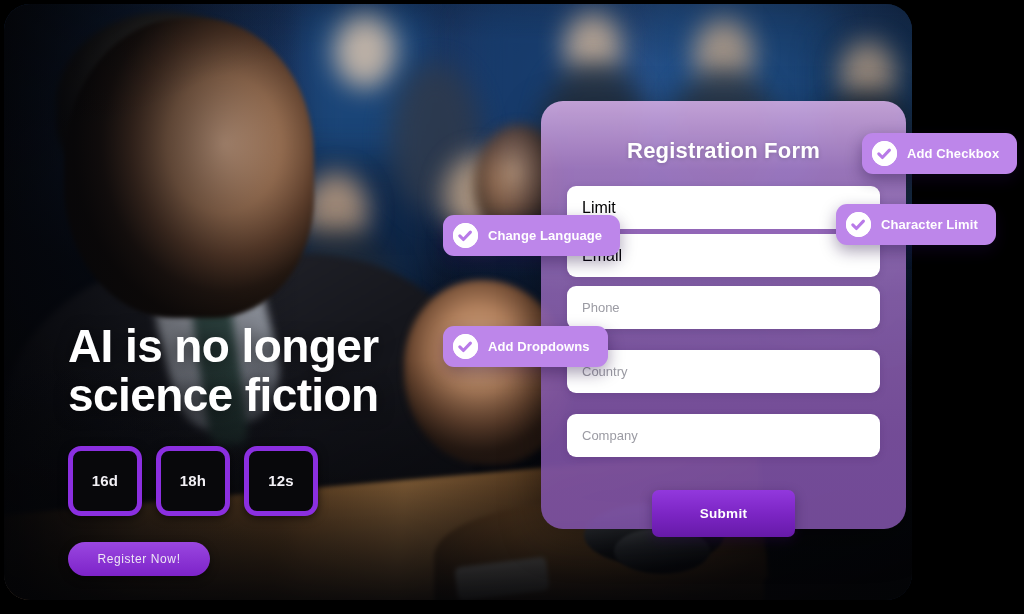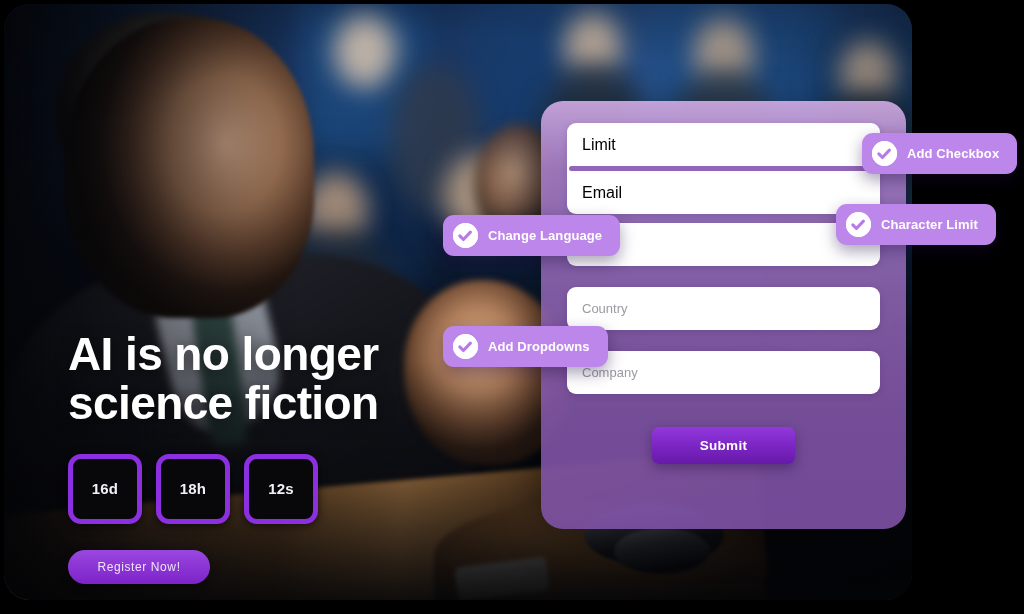--- a/index.html
+++ b/index.html
@@ -66,21 +66,21 @@
         background:linear-gradient(160deg,#e8e4dc,#b9b4aa);filter:blur(2px);transform:rotate(-7deg);opacity:.9;}
 
   .vig{position:absolute;inset:0;pointer-events:none;
        background:radial-gradient(120% 95% at 50% 42%, rgba(0,0,0,0) 38%, rgba(0,0,0,.55) 78%, rgba(0,0,0,.88) 100%);}
   .dark-l{position:absolute;left:0;top:0;width:300px;height:100%;pointer-events:none;
        background:linear-gradient(90deg, rgba(4,5,9,.92) 0%, rgba(4,5,9,.5) 45%, rgba(4,5,9,0) 100%);}
   .dark-b{position:absolute;left:0;bottom:0;width:100%;height:240px;pointer-events:none;
        background:linear-gradient(180deg, rgba(4,5,9,0) 0%, rgba(4,5,9,.35) 40%, rgba(6,7,11,.92) 100%);}
 
   
-  .hero{position:absolute;left:64px;top:326px;width:420px;z-index:6;}
+  .hero{position:absolute;left:64px;top:318px;width:420px;z-index:6;}
   .headline{margin:0;color:#fff;font-weight:700;font-size:46px;line-height:1.06;
             letter-spacing:-.6px;text-shadow:0 2px 16px rgba(0,0,0,.6);}
 
   .timer{display:flex;gap:14px;margin-top:26px;}
   .tbox{width:64px;height:60px;border:5px solid #8b2fe0;border-radius:13px;
         background:#08080b;display:flex;align-items:center;justify-content:center;
         box-shadow:0 2px 10px rgba(0,0,0,.6);}
   .tbox span{color:#f2f0f5;font-size:15px;font-weight:600;letter-spacing:.2px;}
 
   .reg-btn{margin-top:26px;display:inline-flex;align-items:center;justify-content:center;
@@ -104,21 +104,21 @@
   .fld{background:#fff;border-radius:9px;height:43px;margin-bottom:21px;
         display:flex;align-items:center;padding:0 15px;
         box-shadow:0 2px 7px rgba(60,30,90,.18);}
   .fld .ph-text{color:#9b9ba3;font-size:13px;}
   .pair{background:#fff;border-radius:9px;margin-bottom:9px;overflow:hidden;
         box-shadow:0 2px 7px rgba(60,30,90,.18);}
   .pair .row{height:43px;display:flex;align-items:center;padding:0 15px;}
   .pair .div{height:5px;background:#9266b7;margin:0 2px;border-radius:3px;}
 
   .submit-wrap{display:flex;justify-content:center;margin-top:33px;}
-  .submit-btn{width:143px;height:37px;border:0;border-radius:7px;cursor:pointer;
+  .submit-btn{width:143px;height:47px;border:0;border-radius:7px;cursor:pointer;
         background:linear-gradient(180deg,#9238dd 0%,#7a24c2 55%,#661aa8 100%);
         color:#fff;font-size:13.5px;font-weight:700;letter-spacing:.3px;
         box-shadow:0 4px 12px rgba(40,10,70,.4);}
 
   
   .pill{position:absolute;display:flex;align-items:center;gap:10px;z-index:9;
         height:41px;padding:0 18px 0 10px;border-radius:11px;
         background:#bd86ea;box-shadow:0 6px 16px rgba(30,8,60,.38);cursor:pointer;}
   .pill .lbl{color:#fff;font-size:13px;font-weight:700;letter-spacing:.1px;white-space:nowrap;}
   .chk{width:25px;height:25px;border-radius:50%;background:#fff;flex:0 0 25px;
@@ -193,20 +193,21 @@
         </div>
         <div class="tbox">
           <span>12s</span>
         </div>
       </div>
 
       <button class="reg-btn">Register  Now!</button>
     </div>
 
     <div class="form-panel">
+      <h2 class="form-title">Registration Form</h2>
 
       <div class="fields">
         <div class="pair">
           <div class="row">
             <span class="ph-text">Limit</span>
           </div>
           <div class="div"></div>
           <div class="row">
             <span class="ph-text">Email</span>
           </div>

